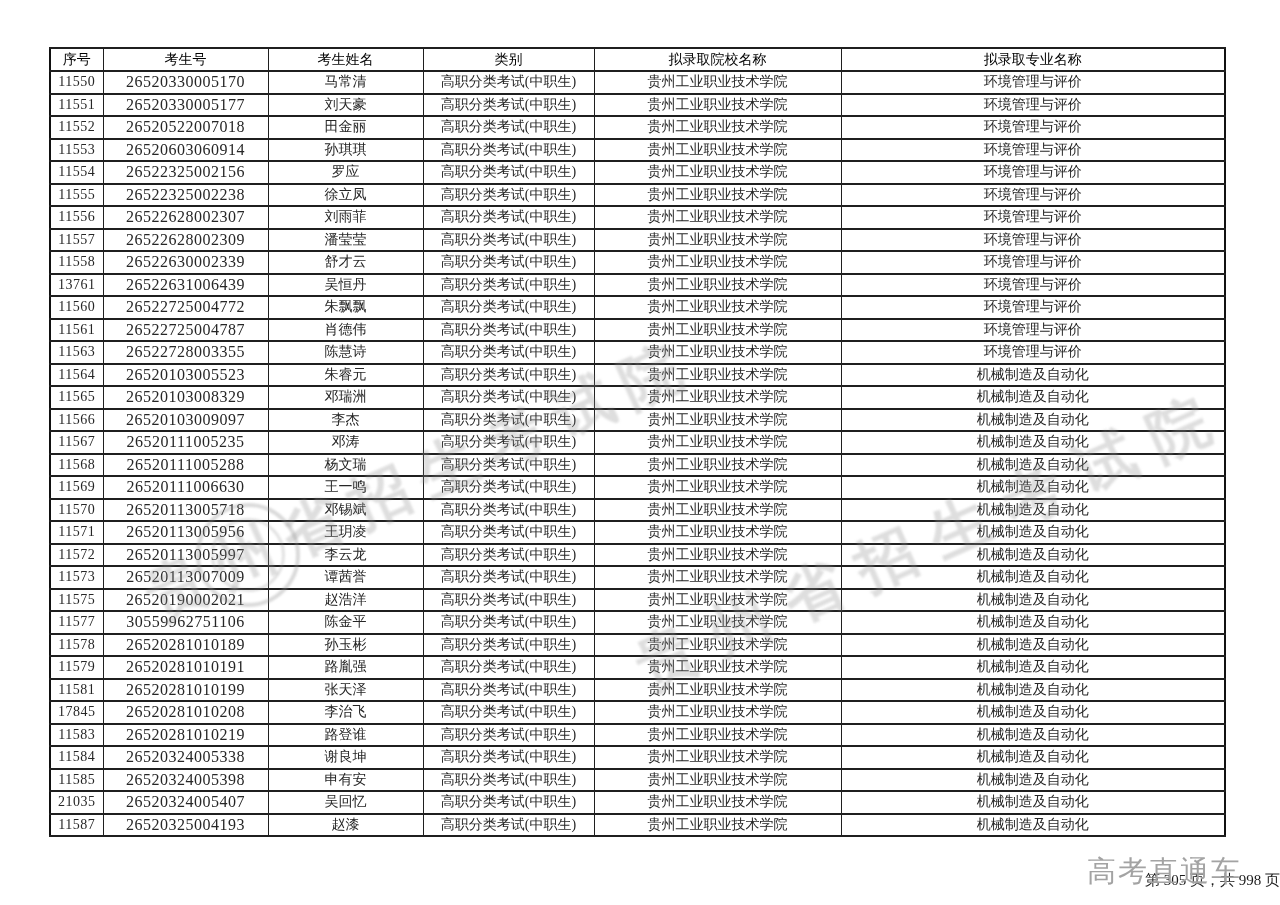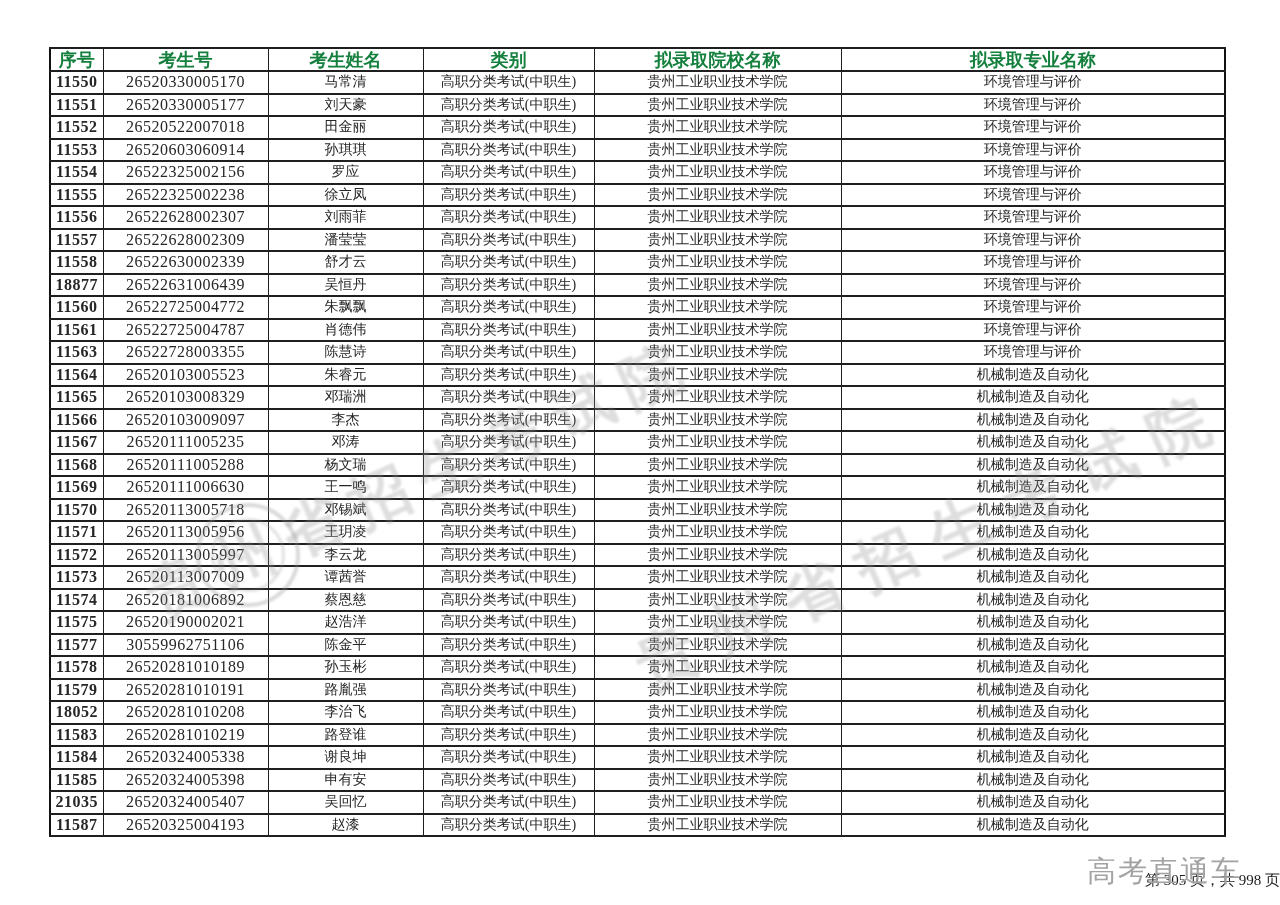--- a/index.html
+++ b/index.html
@@ -21,27 +21,27 @@
   table.roster th,table.roster td{
     border:1px solid #1f1f1f;
     border-top-width:2px;border-bottom-width:2px;
     padding:0;margin:0;
     text-align:center;vertical-align:middle;
     line-height:1;white-space:nowrap;overflow:hidden;
     color:#262626;
   }
   table.roster{border:2px solid #111;}
   table.roster th{
-    height:21px;font-size:18px;font-weight:bold;color:#15803d;
+    height:21px;font-size:14px;font-weight:normal;color:#000000;
   }
   table.roster td{
     height:20.5px;font-size:14px;
     font-weight:normal;
   }
-  table.roster td:nth-child(1){font-size:16px;letter-spacing:0.5px;font-weight:bold;}
+  table.roster td:nth-child(1){font-size:14px;letter-spacing:0.5px;}
   table.roster td:nth-child(2){font-size:16px;letter-spacing:0.5px;}
   
   col.c0{width:53px;}  col.c1{width:165px;} col.c2{width:155px;}
   col.c3{width:171px;} col.c4{width:247px;} col.c5{width:384px;}
   
   .watermark{
     position:absolute;
     font-size:60px;font-weight:bold;
     color:rgba(145,145,145,0.30);
     letter-spacing:14px;white-space:nowrap;
@@ -174,21 +174,21 @@
         </tr>
         <tr>
           <td>11558</td>
           <td>26522630002339</td>
           <td>舒才云</td>
           <td>高职分类考试(中职生)</td>
           <td>贵州工业职业技术学院</td>
           <td>环境管理与评价</td>
         </tr>
         <tr>
-          <td>18877</td>
+          <td>13761</td>
           <td>26522631006439</td>
           <td>吴恒丹</td>
           <td>高职分类考试(中职生)</td>
           <td>贵州工业职业技术学院</td>
           <td>环境管理与评价</td>
         </tr>
         <tr>
           <td>11560</td>
           <td>26522725004772</td>
           <td>朱飘飘</td>
@@ -286,28 +286,20 @@
         </tr>
         <tr>
           <td>11573</td>
           <td>26520113007009</td>
           <td>谭茜誉</td>
           <td>高职分类考试(中职生)</td>
           <td>贵州工业职业技术学院</td>
           <td>机械制造及自动化</td>
         </tr>
         <tr>
-          <td>11574</td>
-          <td>26520181006892</td>
-          <td>蔡恩慈</td>
-          <td>高职分类考试(中职生)</td>
-          <td>贵州工业职业技术学院</td>
-          <td>机械制造及自动化</td>
-        </tr>
-        <tr>
           <td>11575</td>
           <td>26520190002021</td>
           <td>赵浩洋</td>
           <td>高职分类考试(中职生)</td>
           <td>贵州工业职业技术学院</td>
           <td>机械制造及自动化</td>
         </tr>
         <tr>
           <td>11577</td>
           <td>30559962751106</td>
@@ -326,21 +318,29 @@
         </tr>
         <tr>
           <td>11579</td>
           <td>26520281010191</td>
           <td>路胤强</td>
           <td>高职分类考试(中职生)</td>
           <td>贵州工业职业技术学院</td>
           <td>机械制造及自动化</td>
         </tr>
         <tr>
-          <td>18052</td>
+          <td>11581</td>
+          <td>26520281010199</td>
+          <td>张天泽</td>
+          <td>高职分类考试(中职生)</td>
+          <td>贵州工业职业技术学院</td>
+          <td>机械制造及自动化</td>
+        </tr>
+        <tr>
+          <td>17845</td>
           <td>26520281010208</td>
           <td>李治飞</td>
           <td>高职分类考试(中职生)</td>
           <td>贵州工业职业技术学院</td>
           <td>机械制造及自动化</td>
         </tr>
         <tr>
           <td>11583</td>
           <td>26520281010219</td>
           <td>路登谁</td>

